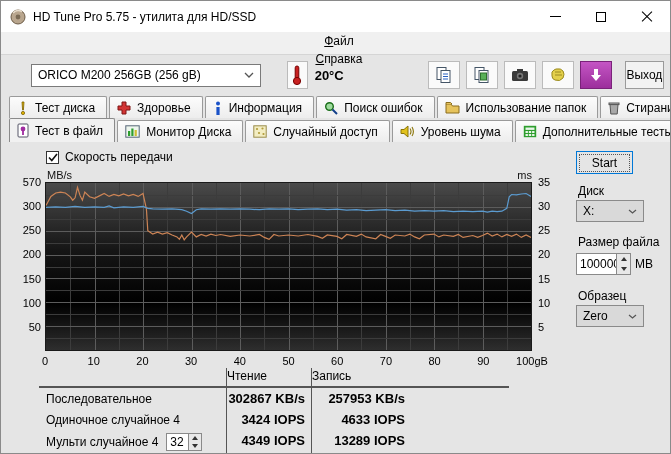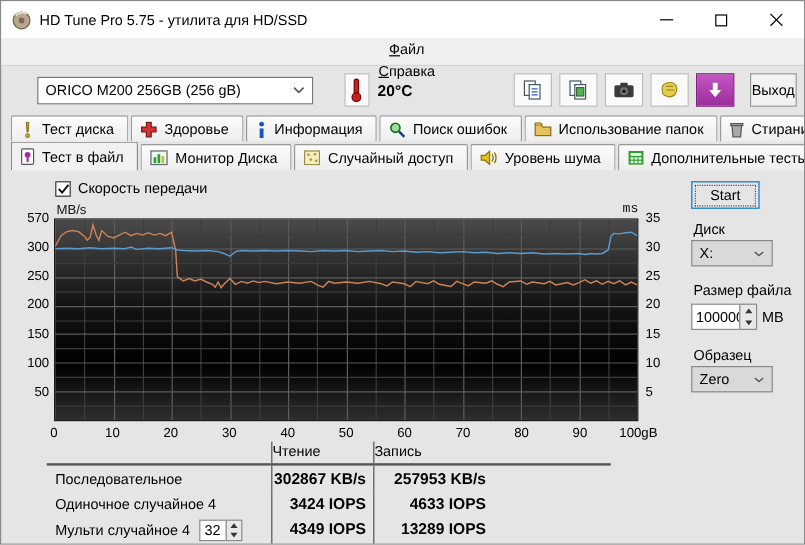--- a/index.html
+++ b/index.html
@@ -44,21 +44,21 @@
   .tab.active { height:24px; background:#f1f1f1; border-color:#8a8a8a; position:relative; z-index:2; }
   .tab svg { flex:0 0 auto; }
 
   
   #content { position:relative; height:311px; }
   #speed-checkbox-row { position:absolute; left:45px; top:8px; display:flex; align-items:center; gap:6px; }
   #speed-checkbox { width:13px; height:13px; background:#fff; border:1px solid #333; display:flex; align-items:center; justify-content:center; }
   #speed-checkbox svg { display:block; }
 
   #axis-label-left  { position:absolute; left:46px; top:27px; font-size:11px; color:#111;text-align:center; }
-  #axis-label-right { position:absolute; left:507px; top:27px; width:24px; text-align:right; font-size:11px; color:#111;font-family:Liberation Mono, monospace; }
+  #axis-label-right { position:absolute; left:507px; top:27px; width:24px; text-align:right; font-size:11px; color:#111; }
   #plot { position:absolute; left:44px; top:40px; width:487px; height:169px; border:1px solid #1a1a1a;
           background:linear-gradient(180deg,#4a4a4a 0%,#161616 40%,#000 72%,#2e2e2e 100%); }
   #plot svg { display:block; }
   .ytick-left  { position:absolute; left:10px;  width:30px; text-align:right; font-size:11px; }
   .ytick-right { position:absolute; left:537px; width:26px; text-align:left;  font-size:11px; }
   .xtick { position:absolute; top:213px; width:44px; text-align:center; font-size:11px; }
 
   
   #start-button { position:absolute; left:575px; top:9px; width:57px; height:23px; background:#e5e5e5;
                   border:1px solid #0078d7; display:flex; align-items:center; justify-content:center; }

